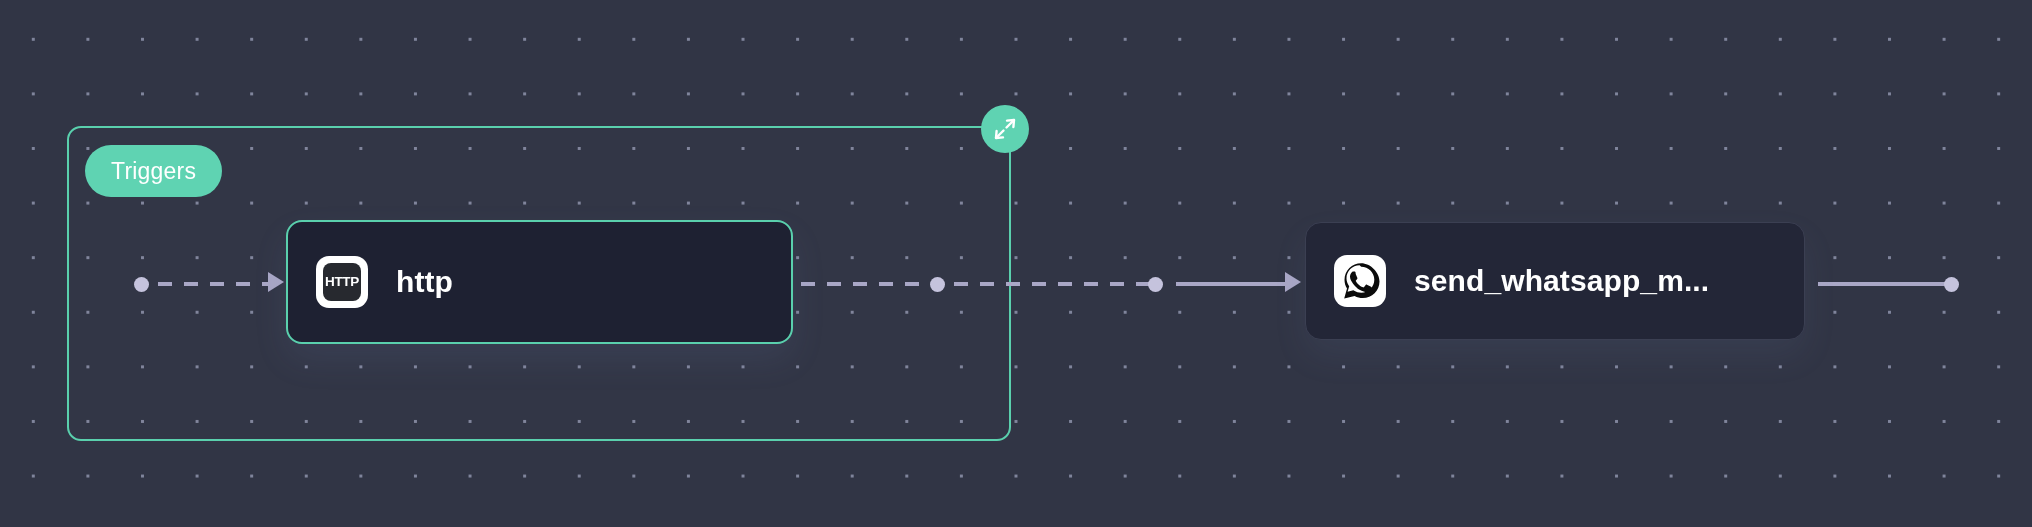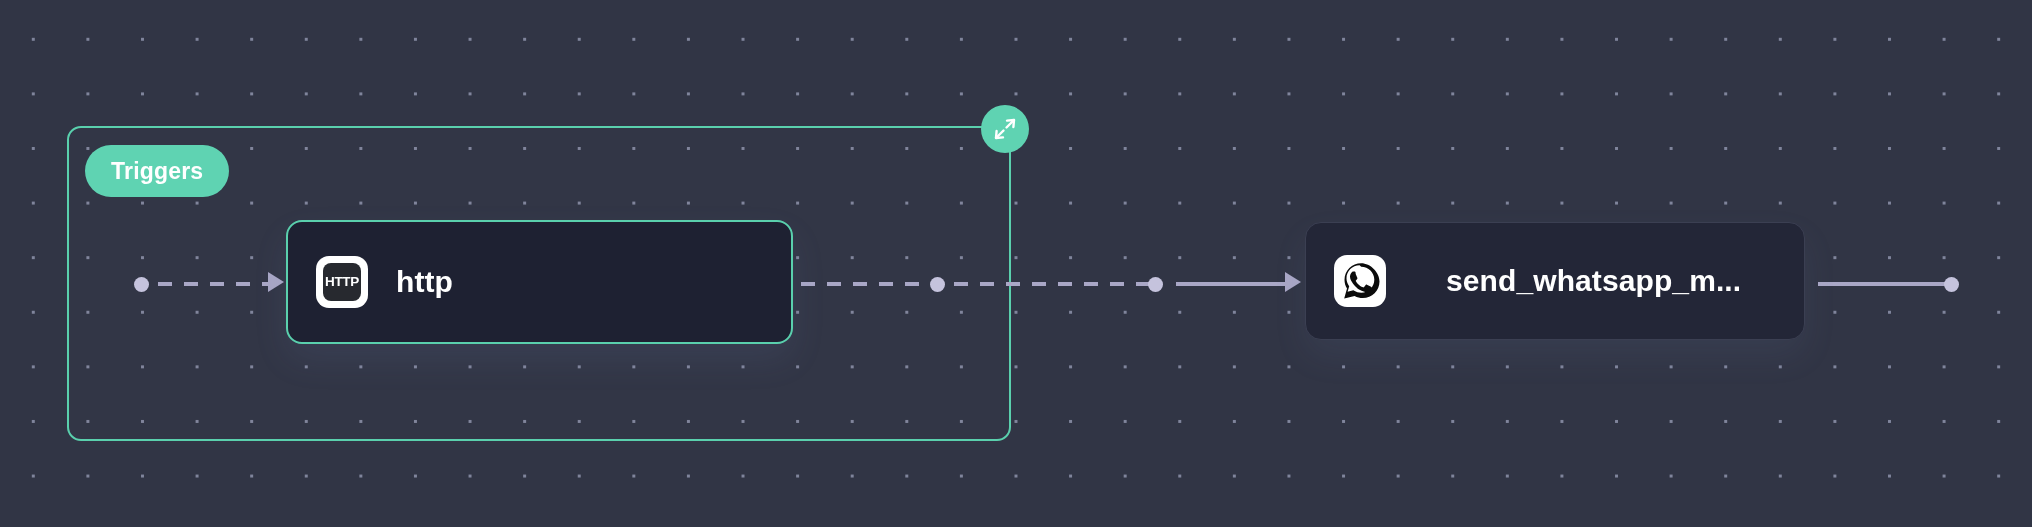--- a/index.html
+++ b/index.html
@@ -41,21 +41,21 @@
   #trigger-badge {
     position: absolute;
     left: 85px;
     top: 145px;
     height: 52px;
     padding: 0 26px;
     border-radius: 26px;
     background: #5fd3b2;
     color: #ffffff;
     font-size: 23px;
-    font-weight: bold;
+    font-weight: normal;
     letter-spacing: 0.2px;
     display: flex;
     align-items: center;
     justify-content: center;
     z-index: 6;
   }
 
   
   #collapse-btn {
     position: absolute;
@@ -92,21 +92,20 @@
     box-shadow: 0 16px 34px rgba(120,140,190,0.11);
   }
   #node-whatsapp {
     left: 1305px;
     top: 222px;
     width: 500px;
     height: 118px;
     background: #232637;
     border: 1.6px solid #3b3f52;
     box-shadow: 0 16px 34px rgba(120,140,190,0.09);
-    gap: 32px;
   }
 
   .node-icon {
     flex: 0 0 auto;
     width: 52px;
     height: 52px;
     margin-left: 28px;
     border-radius: 13px;
     background: #ffffff;
     display: flex;

